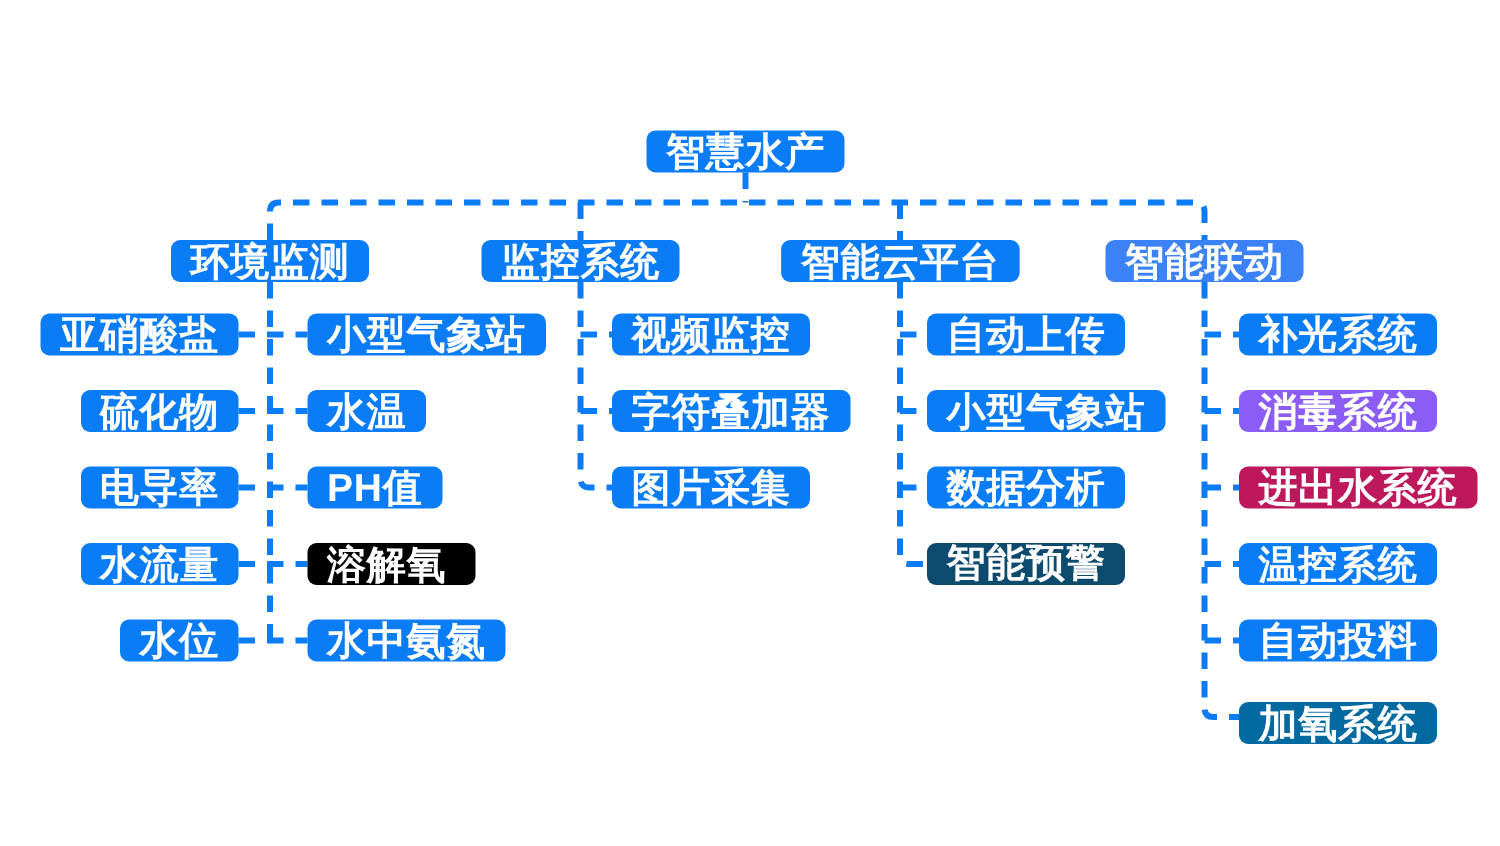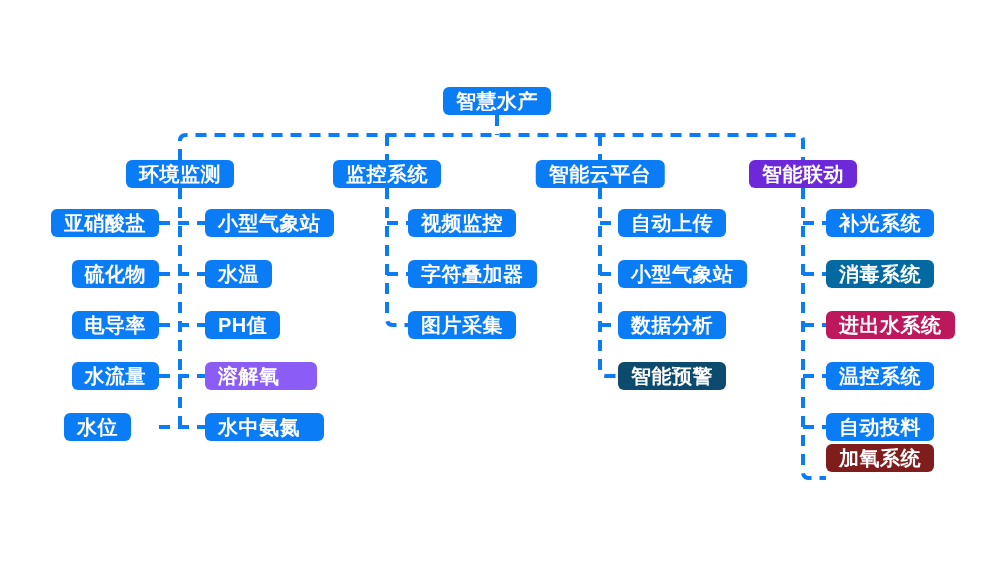--- a/index.html
+++ b/index.html
@@ -20,21 +20,21 @@
   .node {
     position: absolute;
     box-sizing: border-box;
     height: 28px;
     display: inline-flex;
     align-items: center;
     justify-content: center;
     padding: 0 13px;
     background: #0a7cf6;
     color: #ffffff;
-    font-size: 20px;
+    font-size: 26px;
     font-weight: 700;
     line-height: 28px;
     border-radius: 6px;
     white-space: nowrap;
     cursor: default;
     letter-spacing: 0.5px;
   }
   .node.align-left { justify-content: flex-start; }
   .node.centered { transform: translateX(-50%); }
 </style>
@@ -65,37 +65,37 @@
       <path d="M803 274 L826 274" fill="none" stroke="#0a7cf6" stroke-width="4" stroke-dasharray="11 8"></path>
       <path d="M803 325 L826 325" fill="none" stroke="#0a7cf6" stroke-width="4" stroke-dasharray="11 8"></path>
       <path d="M803 376 L826 376" fill="none" stroke="#0a7cf6" stroke-width="4" stroke-dasharray="11 8"></path>
       <path d="M803 427 L826 427" fill="none" stroke="#0a7cf6" stroke-width="4" stroke-dasharray="11 8"></path>
     </svg>
 
 <div class="node centered" style="left: 497px; top: 87px; background: rgb(10, 124, 246); color: rgb(255, 255, 255);">智慧水产</div>
     <div class="node centered" style="left: 180px; top: 160px; background: rgb(10, 124, 246); color: rgb(255, 255, 255);">环境监测</div>
     <div class="node centered" style="left: 387px; top: 160px; background: rgb(10, 124, 246); color: rgb(255, 255, 255);">监控系统</div>
     <div class="node centered" style="left: 600px; top: 160px; background: rgb(10, 124, 246); color: rgb(255, 255, 255);">智能云平台</div>
-    <div class="node centered" style="left: 803px; top: 160px; background: #6d28d9; color: rgb(255, 255, 255);">智能联动</div>
+    <div class="node centered" style="left: 803px; top: 160px; background: #3b82f6; color: rgb(255, 255, 255);">智能联动</div>
     <div class="node" style="right: 841px; top: 209px; background: rgb(10, 124, 246); color: rgb(255, 255, 255);">亚硝酸盐</div>
     <div class="node" style="right: 841px; top: 260px; background: rgb(10, 124, 246); color: rgb(255, 255, 255);">硫化物</div>
     <div class="node" style="right: 841px; top: 311px; background: rgb(10, 124, 246); color: rgb(255, 255, 255); text-align: center;">电导率</div>
     <div class="node" style="right: 841px; top: 362px; background: rgb(10, 124, 246); color: rgb(255, 255, 255);">水流量</div>
-    <div class="node" style="right: 869px; top: 413px; background: rgb(10, 124, 246); color: rgb(255, 255, 255);">水位</div>
+    <div class="node" style="right: 841px; top: 413px; background: rgb(10, 124, 246); color: rgb(255, 255, 255);">水位</div>
     <div class="node" style="left: 205px; top: 209px; background: rgb(10, 124, 246); color: rgb(255, 255, 255);">小型气象站</div>
     <div class="node" style="left: 205px; top: 260px; background: rgb(10, 124, 246); color: rgb(255, 255, 255);">水温</div>
     <div class="node" style="left: 205px; top: 311px; background: rgb(10, 124, 246); color: rgb(255, 255, 255);">PH值</div>
-    <div class="node align-left" style="left: 205px; top: 362px; min-width: 112px; background: #8b5cf6; color: rgb(255, 255, 255); text-align: center;">溶解氧</div>
+    <div class="node align-left" style="left: 205px; top: 362px; min-width: 112px; background: #000000; color: rgb(255, 255, 255); text-align: center;">溶解氧</div>
     <div class="node align-left" style="left: 205px; top: 413px; min-width: 119px; background: rgb(10, 124, 246); color: rgb(255, 255, 255);">水中氨氮</div>
     <div class="node" style="left: 408px; top: 209px; background: rgb(10, 124, 246); color: rgb(255, 255, 255);">视频监控</div>
     <div class="node" style="left: 408px; top: 260px; background: rgb(10, 124, 246); color: rgb(255, 255, 255);">字符叠加器</div>
     <div class="node" style="left: 408px; top: 311px; background: rgb(10, 124, 246); color: rgb(255, 255, 255);">图片采集</div>
     <div class="node" style="left: 618px; top: 209px; background: rgb(10, 124, 246); color: rgb(255, 255, 255);">自动上传</div>
     <div class="node" style="left: 618px; top: 260px; background: rgb(10, 124, 246); color: rgb(255, 255, 255);">小型气象站</div>
     <div class="node" style="left: 618px; top: 311px; background: rgb(10, 124, 246); color: rgb(255, 255, 255);">数据分析</div>
     <div class="node" style="left: 618px; top: 362px; background: #0c4a6e; color: rgb(255, 255, 255); font-family: Liberation Serif, serif;">智能预警</div>
     <div class="node" style="left: 826px; top: 209px; background: rgb(10, 124, 246); color: rgb(255, 255, 255);">补光系统</div>
-    <div class="node" style="left: 826px; top: 260px; background: #0369a1; color: rgb(255, 255, 255); text-align: center;">消毒系统</div>
+    <div class="node" style="left: 826px; top: 260px; background: #8b5cf6; color: rgb(255, 255, 255); text-align: center;">消毒系统</div>
     <div class="node" style="left: 826px; top: 311px; background: #be185d; color: rgb(255, 255, 255);">进出水系统</div>
     <div class="node" style="left: 826px; top: 362px; background: rgb(10, 124, 246); color: rgb(255, 255, 255);">温控系统</div>
     <div class="node" style="left: 826px; top: 413px; background: rgb(10, 124, 246); color: rgb(255, 255, 255);">自动投料</div>
-    <div class="node" style="left: 826px; top: 444px; background: #7f1d1d; color: rgb(255, 255, 255);">加氧系统</div>
+    <div class="node" style="left: 826px; top: 468px; background: #0369a1; color: rgb(255, 255, 255);">加氧系统</div>
   </div>
 
 </body></html>

